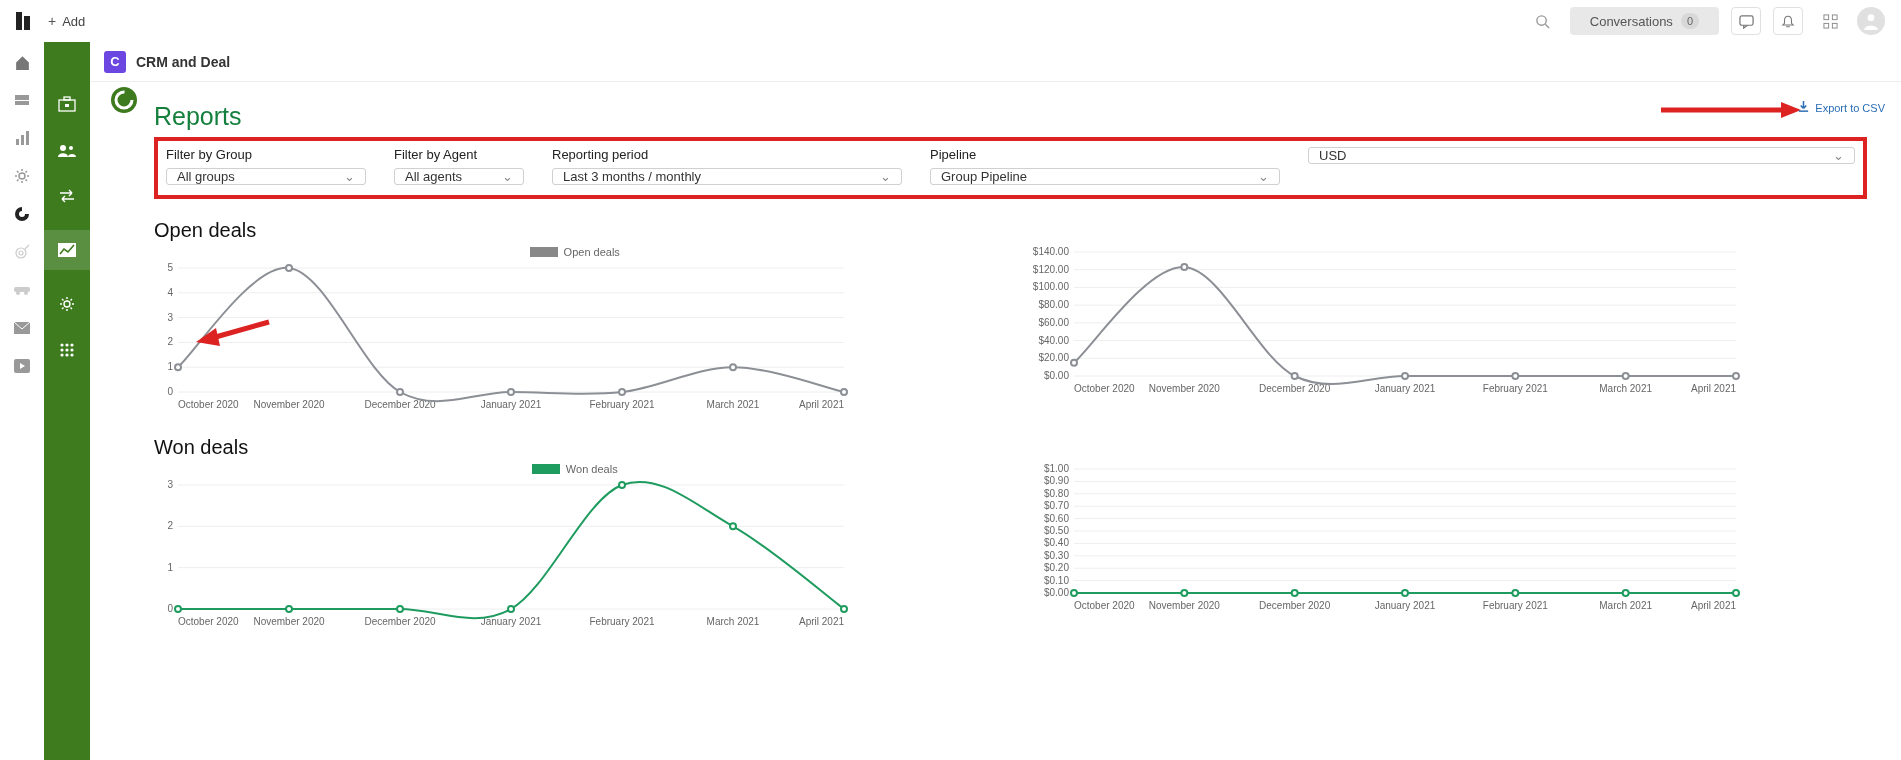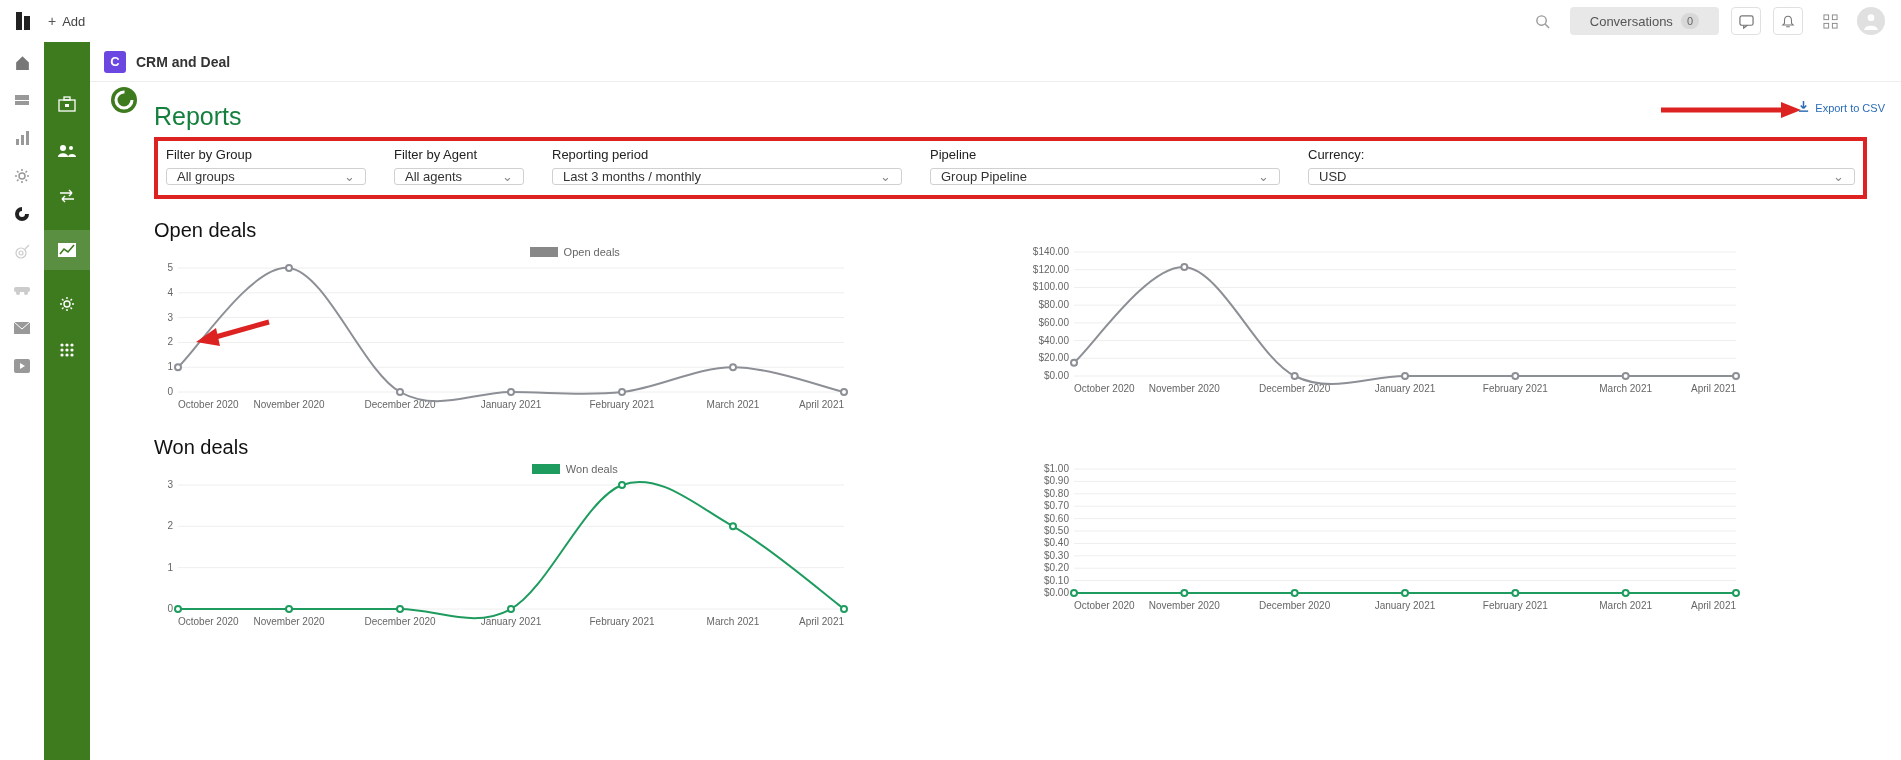--- a/index.html
+++ b/index.html
@@ -295,21 +295,20 @@
           </div>
         </div>
         <div class="filter" style="width:350px;">
           <label>Pipeline</label>
           <div class="select">
             <span>Group Pipeline</span>
             <span class="chev">⌄</span>
           </div>
         </div>
         <div class="filter" style="flex:1;">
-          <label>Currency:</label>
           <div class="select">
             <span>USD</span>
             <span class="chev">⌄</span>
           </div>
         </div>
       </div>
 
       <div class="section-title">Open deals</div>
       <div class="charts-row">
         <div class="chart-card">

